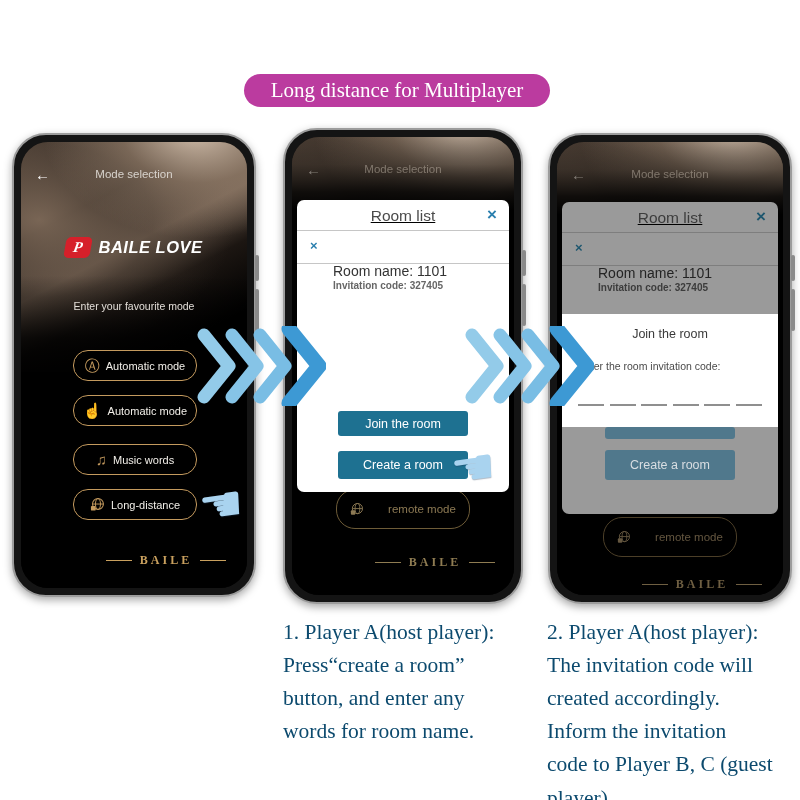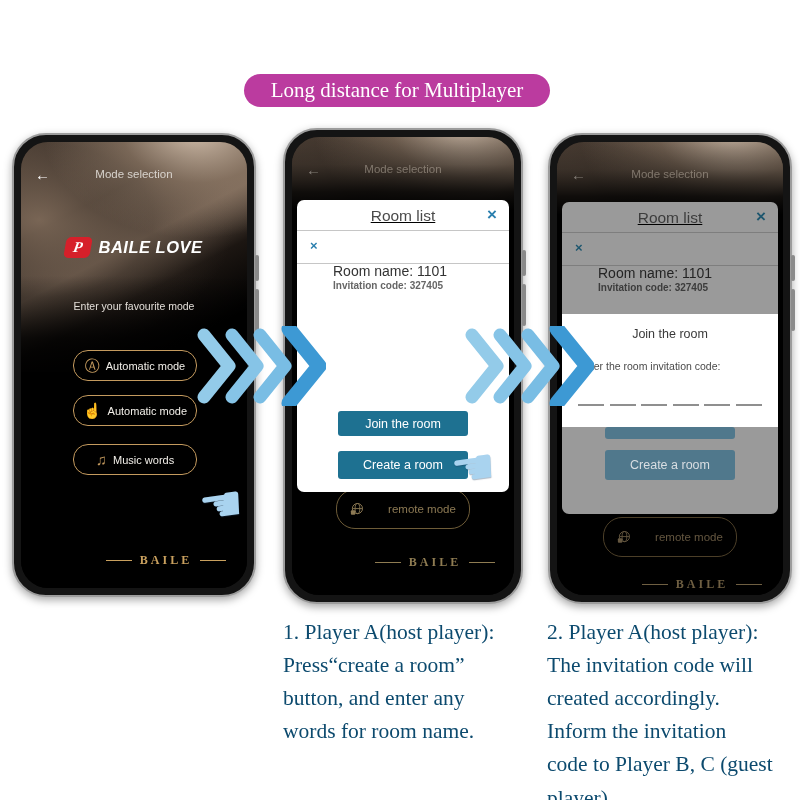--- a/index.html
+++ b/index.html
@@ -143,20 +143,31 @@
       <span>Automatic mode</span>
     </div>
     <div class="mode-btn m2">
       <span class="mode-icon">☝</span>
       <span>Automatic mode</span>
     </div>
     <div class="mode-btn m3">
       <span class="mode-icon">♫</span>
       <span>Music words</span>
     </div>
+    <div class="mode-btn m4">
+      <span class="mode-icon">
+        <svg class="globe" width="15" height="15" viewBox="0 0 16 16">
+          <circle cx="8.5" cy="7.5" r="5.8" stroke="#c49a5e" stroke-width="1.1" fill="none"></circle>
+          <ellipse cx="8.5" cy="7.5" rx="2.7" ry="5.8" stroke="#c49a5e" stroke-width="1" fill="none"></ellipse>
+          <path d="M2.7 7.5 H14.3" stroke="#c49a5e" stroke-width="1"></path>
+          <rect x="1" y="9.5" width="5" height="5" rx="1" fill="#c49a5e"></rect>
+        </svg>
+      </span>
+      <span>Long-distance</span>
+    </div>
 
     <div class="baile baile1">
       <span class="line"></span>
       <span>BAILE</span>
       <span class="line"></span>
     </div>
   </div>
 </div>
 
 <div class="phone phone2">

